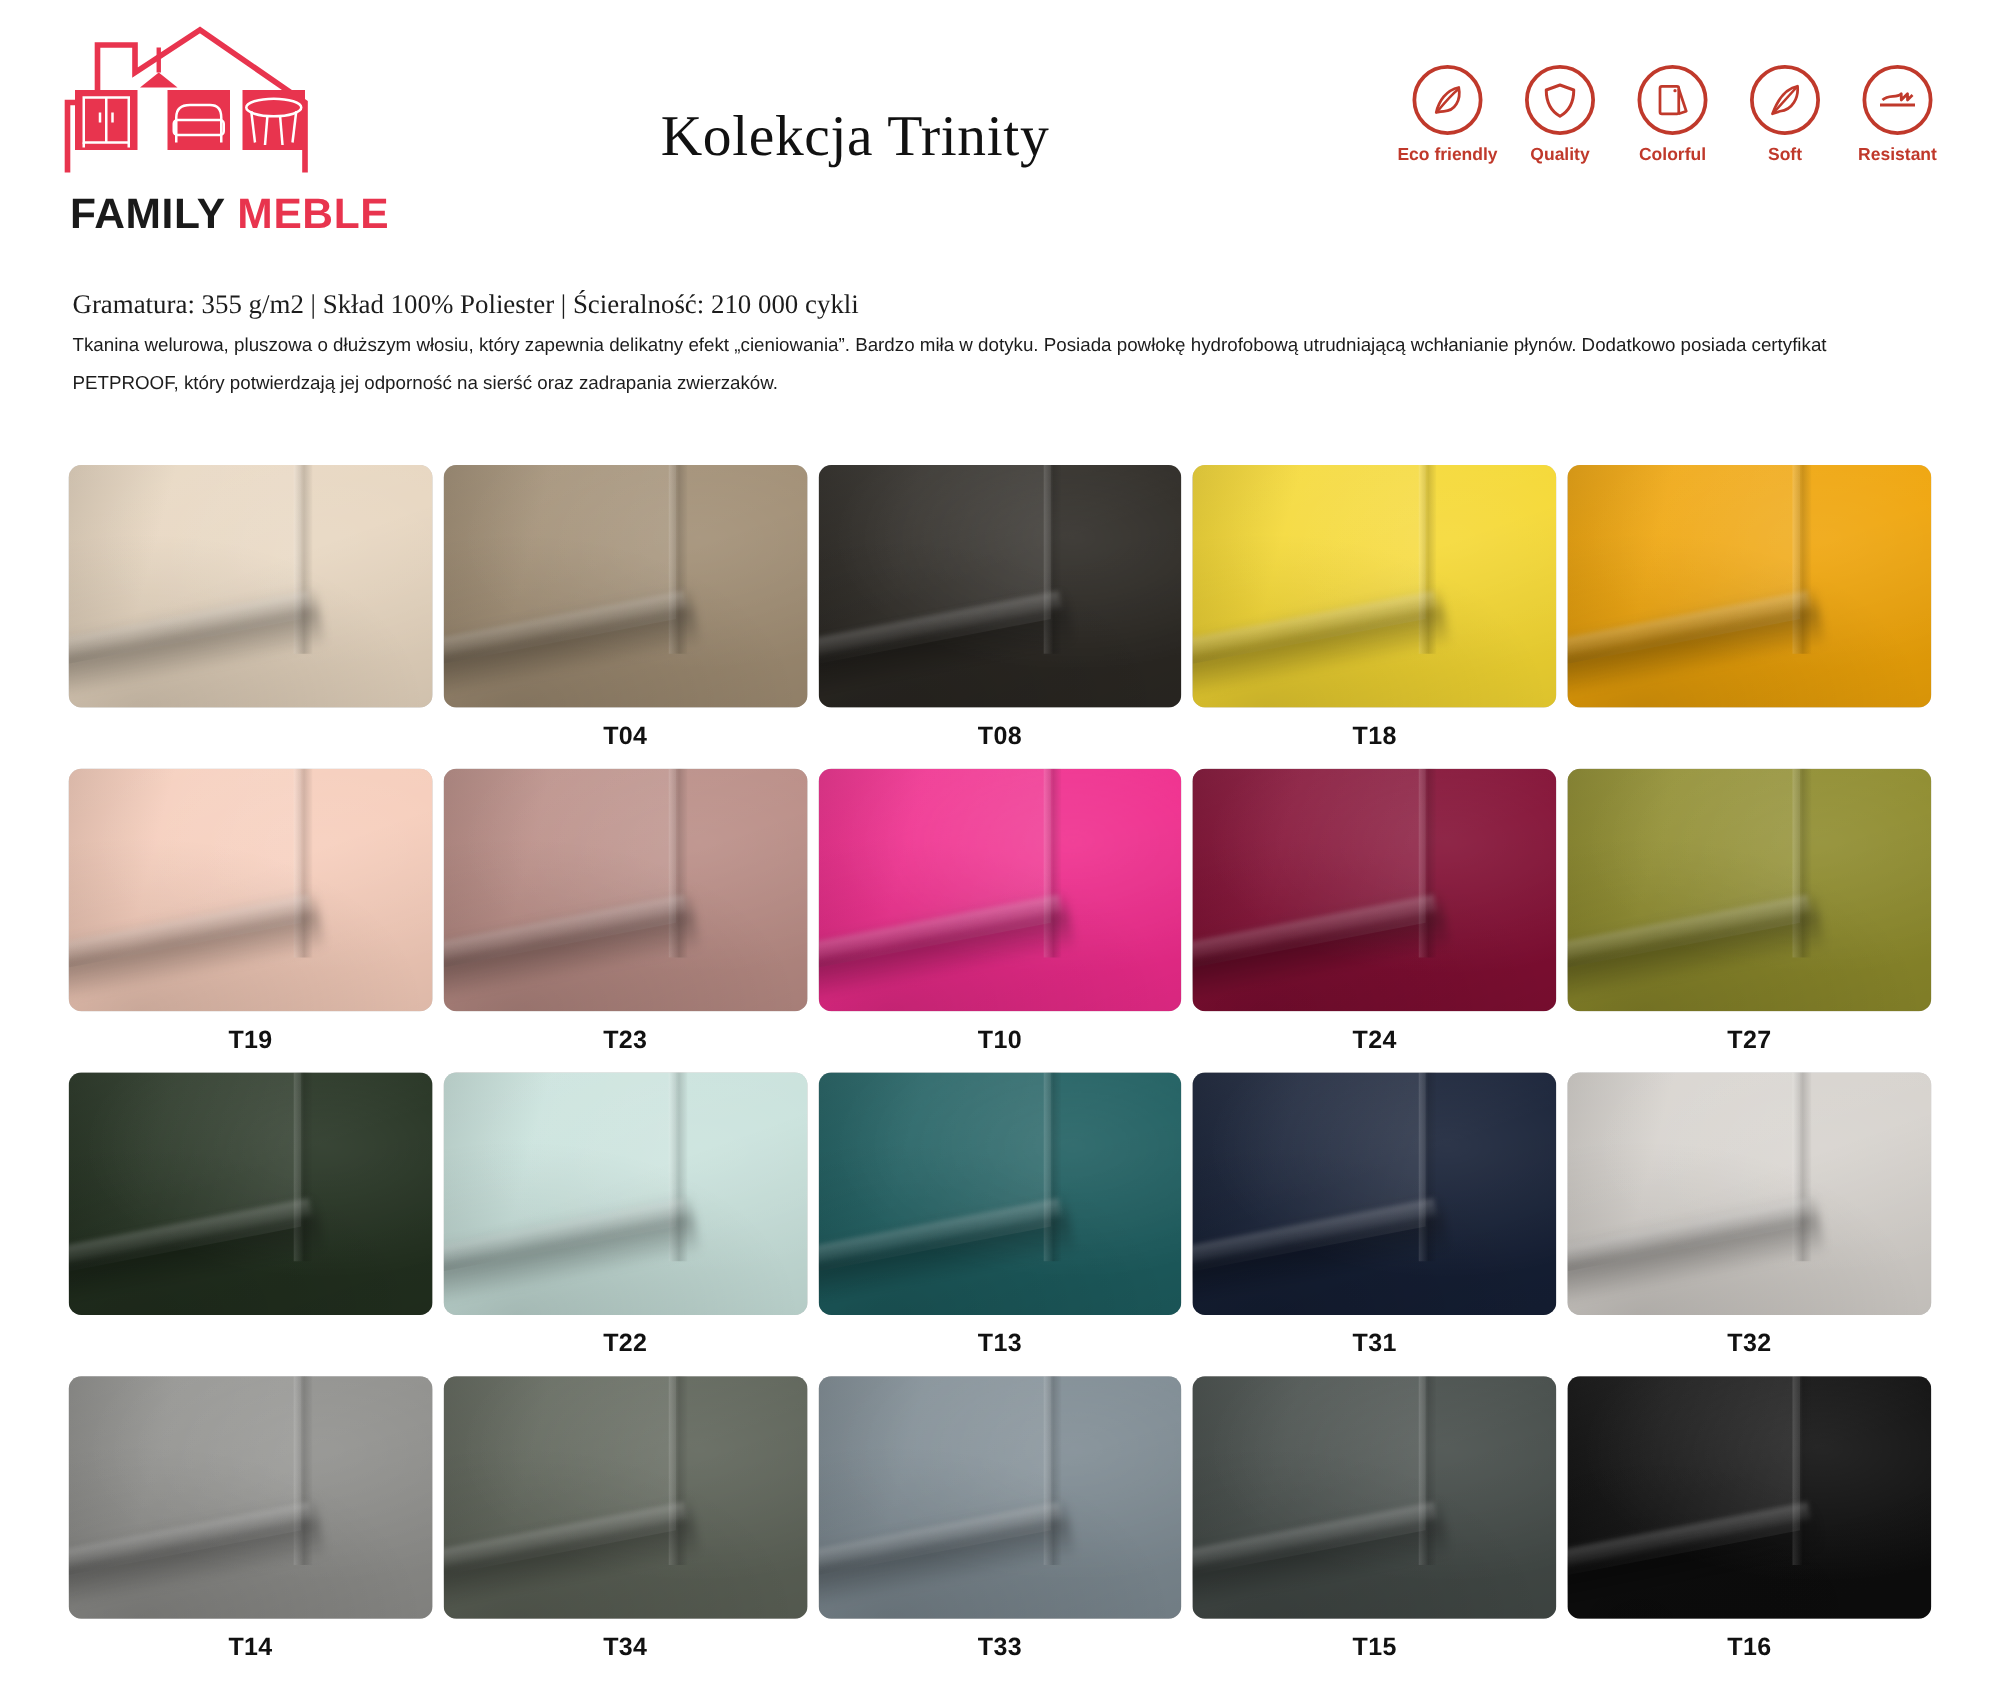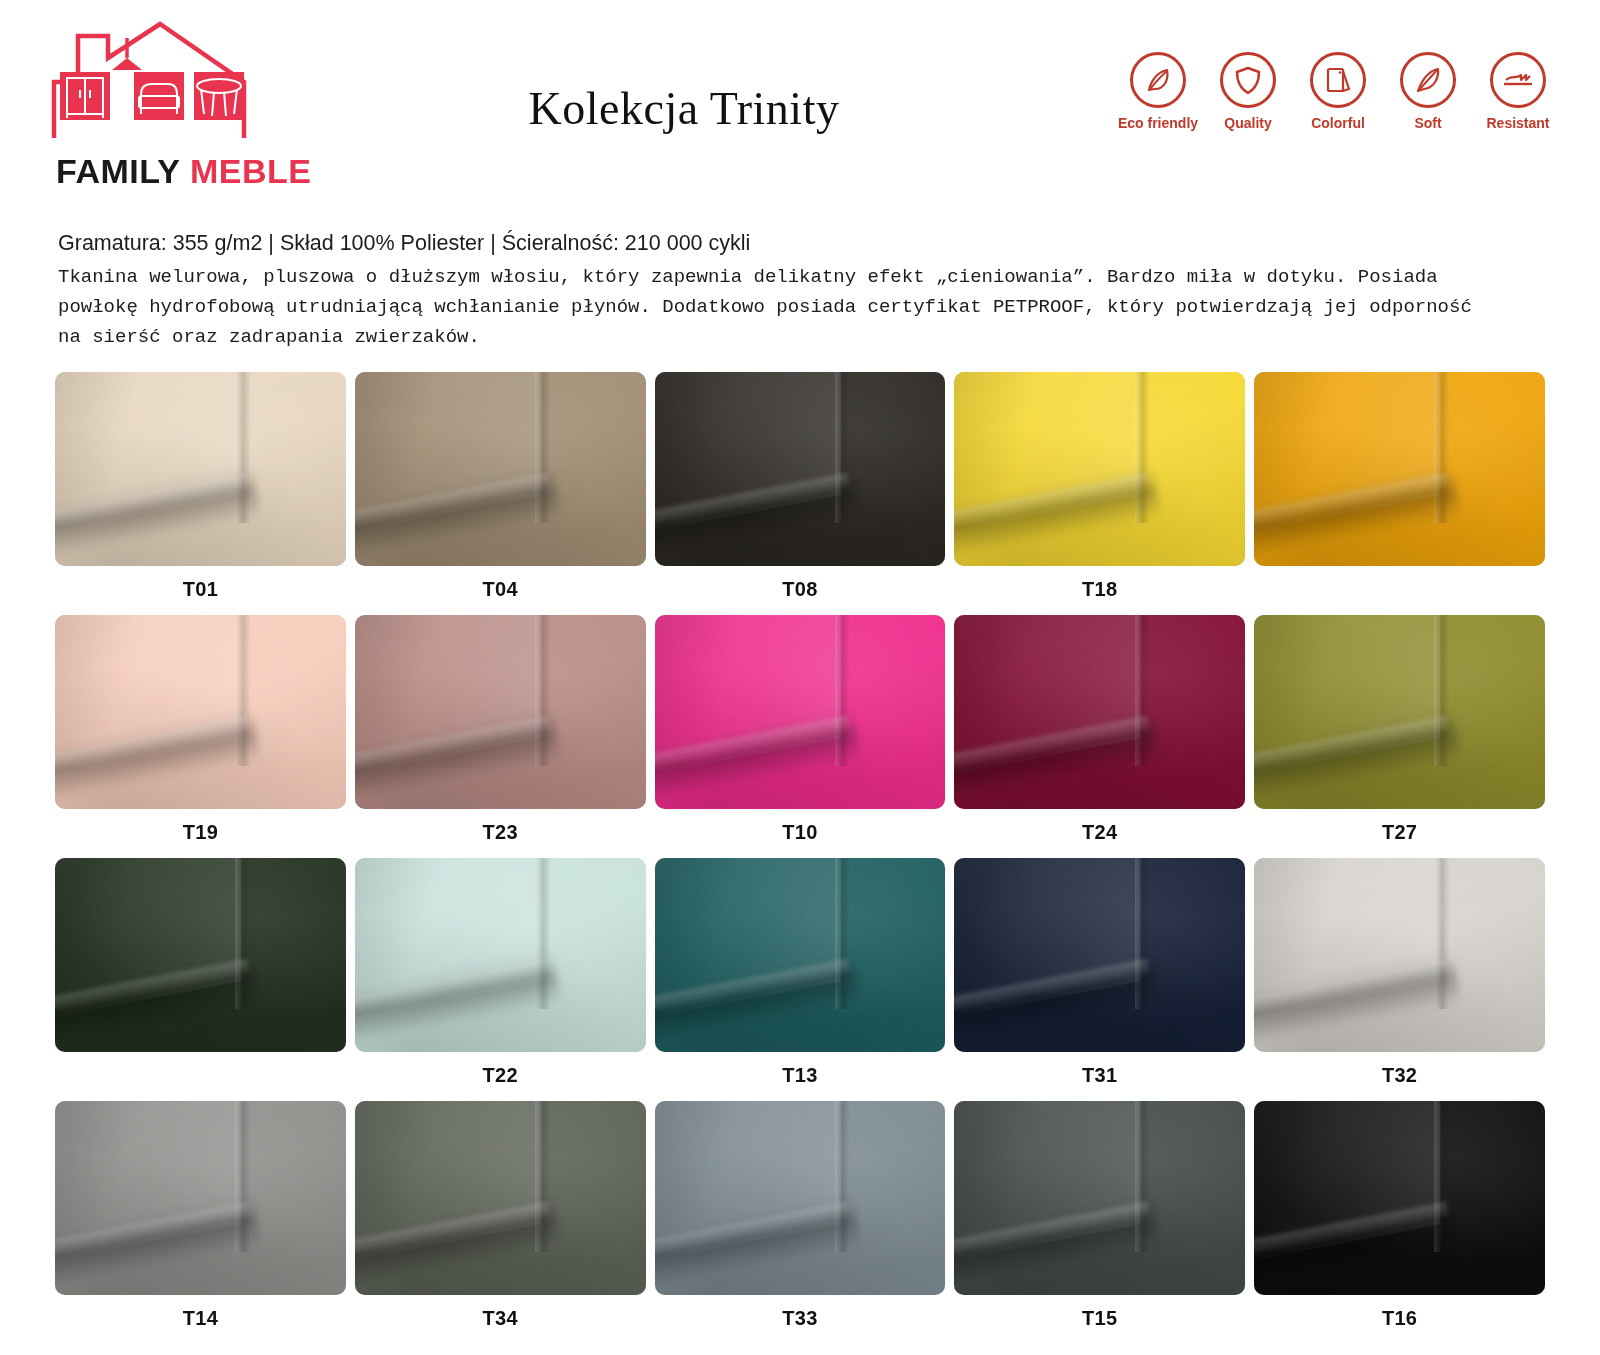--- a/index.html
+++ b/index.html
@@ -93,25 +93,25 @@
     position: absolute;
     left: 58px;
     top: 228px;
     width: 1420px;
     color: #1c1c1c;
   }
   .desc-spec {
     font-size: 21.5px;
     line-height: 30px;
     margin-bottom: 4px;
+    font-family: Liberation Serif, serif;
   }
   .desc-body {
-    font-size: 19px;
+    font-size: 15px;
     line-height: 30px;
-    font-family: Liberation Mono, monospace;
   }
 
   
   .grid {
     position: absolute;
     left: 55px;
     top: 372px;
     width: 1490px;
     display: grid;
     grid-template-columns: repeat(5, 1fr);
@@ -310,21 +310,20 @@
       <div class="cell">
         <div class="swatch">
           <div class="sw-base" style="background: rgb(231, 214, 192);"></div>
           <div class="sw-field"></div>
           <div class="sw-panel"></div>
           <div class="sw-crease"></div>
           <div class="sw-shadow"></div>
           <div class="sw-lip"></div>
           <div class="sw-vig"></div>
         </div>
-        <div class="caption">T01</div>
       </div>
       <div class="cell">
         <div class="swatch">
           <div class="sw-base" style="background: rgb(160, 141, 115);"></div>
           <div class="sw-field"></div>
           <div class="sw-panel"></div>
           <div class="sw-crease"></div>
           <div class="sw-shadow"></div>
           <div class="sw-lip"></div>
           <div class="sw-vig"></div>

